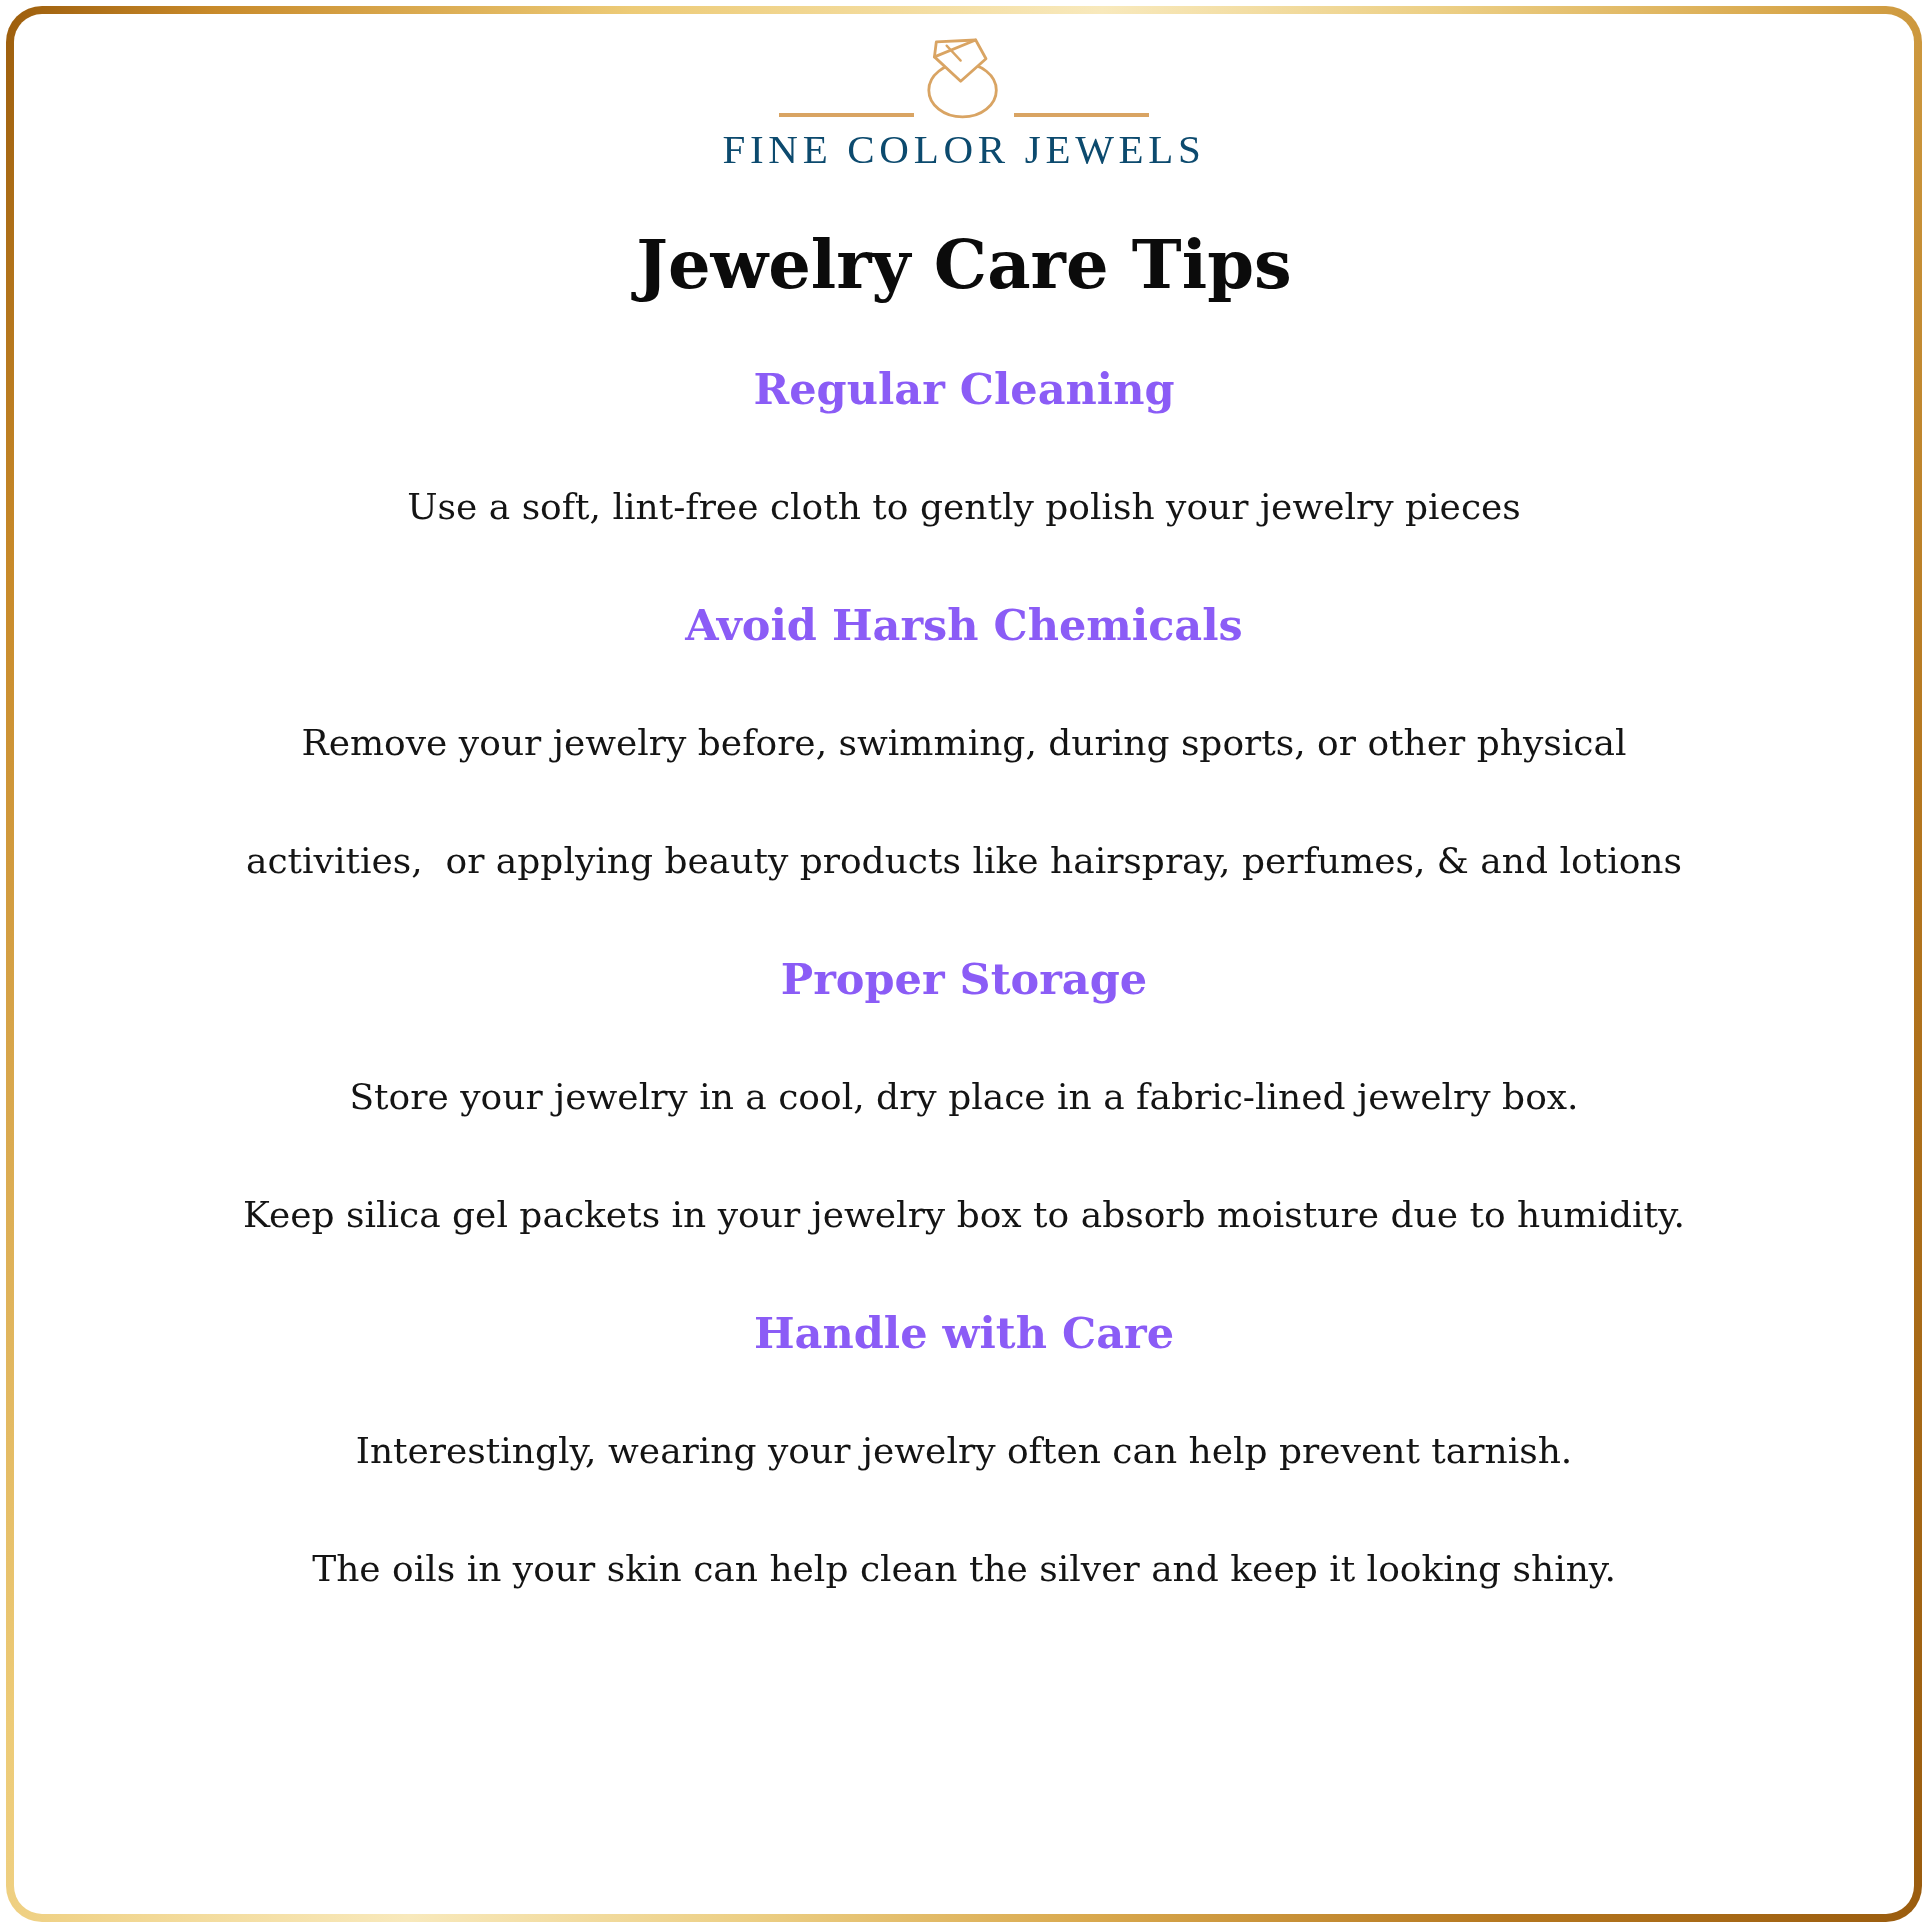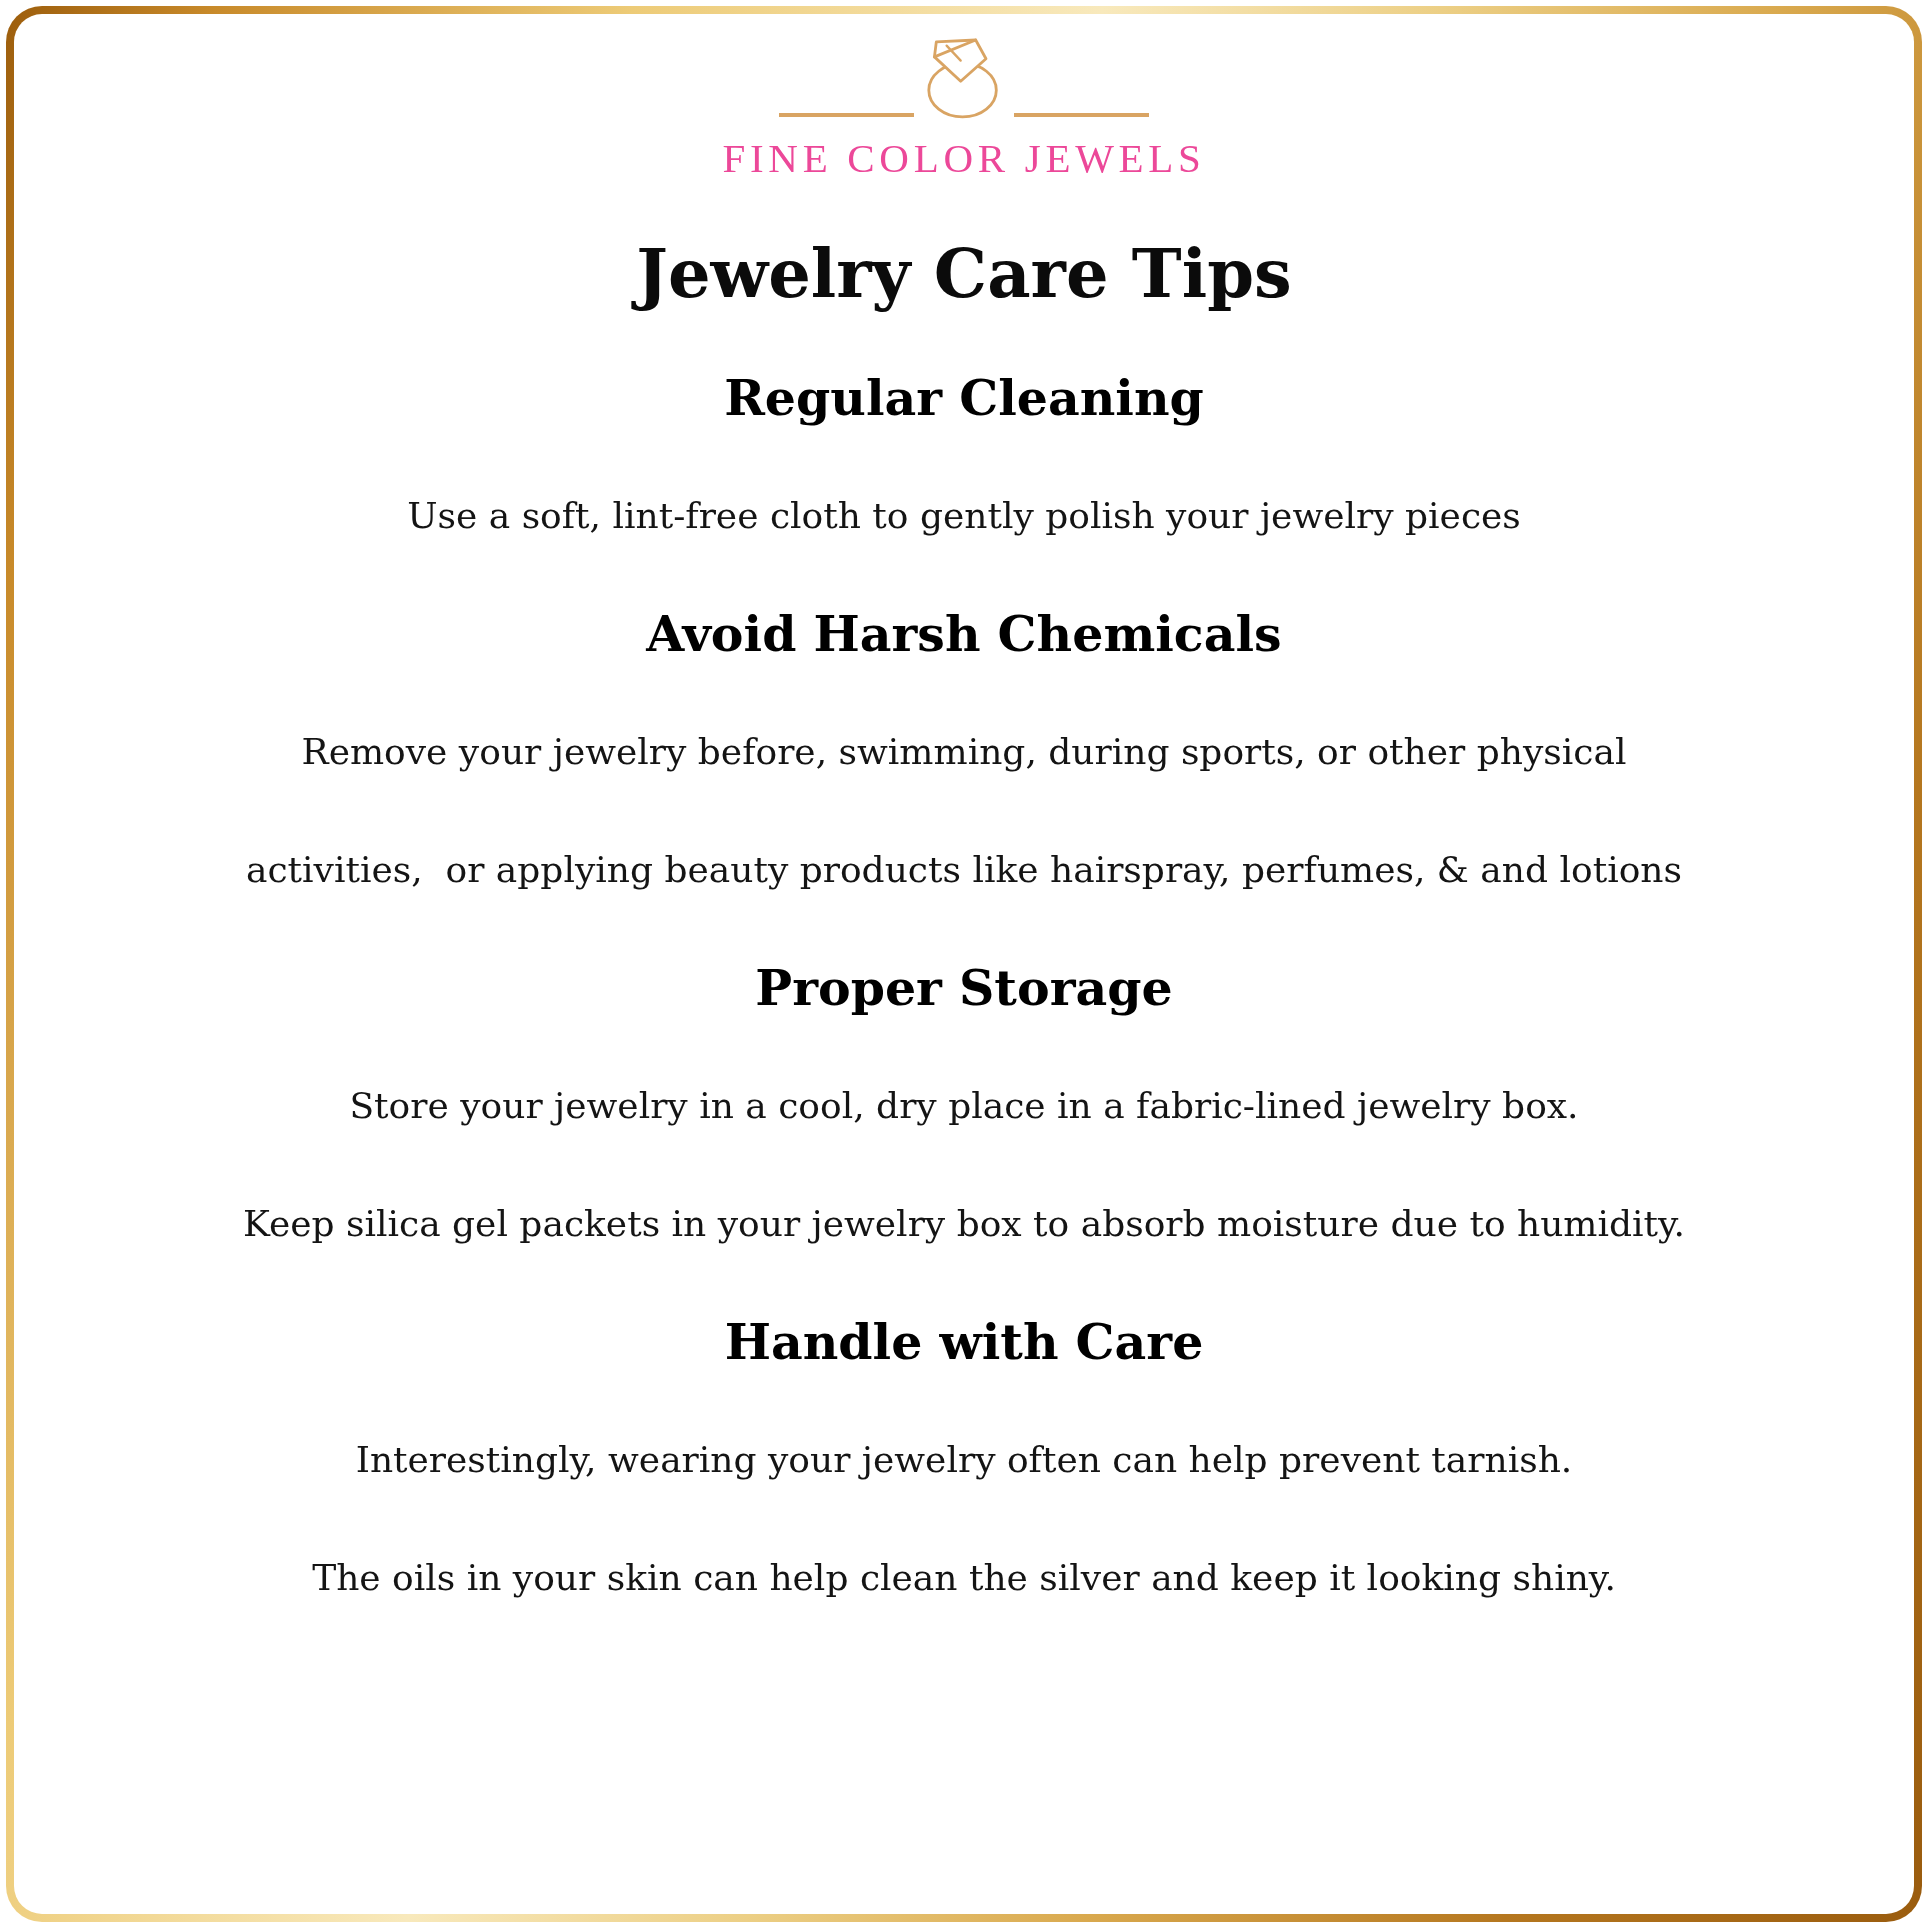--- a/index.html
+++ b/index.html
@@ -52,25 +52,25 @@
   .divider-line {
     width: 135px;
     height: 3.8px;
     background: #d9a463;
     margin-bottom: 1.9px;
   }
   .divider-line.left  { margin-right: 11.3px; }
   .divider-line.right { margin-left: 13px; }
   .ring-svg { display: block; }
   .logo-text {
-    margin-top: 19px;
+    margin-top: 10px;
     font-family: "Liberation Serif", serif;
     font-size: 41px;
     letter-spacing: 4.7px;
-    color: #ec4899;
+    color: #0c4a6e;
     line-height: 1;
     white-space: nowrap;
   }
   
   .title {
     margin-top: 58px;
     font-size: 67px;
     font-weight: bold;
     line-height: 1.1;
     color: #0b0b0b;
@@ -84,23 +84,23 @@
     flex-direction: column;
     align-items: stretch;
   }
   .row {
     height: 118px;
     display: flex;
     align-items: center;
     justify-content: center;
   }
   .row .heading {
-    font-size: 49px;
+    font-size: 43px;
     font-weight: bold;
-    color: #000000;
+    color: #8b5cf6;
     white-space: pre-wrap;
   }
   .row .line {
     font-size: 36px;
     font-weight: normal;
     color: #141414;
     white-space: pre-wrap;
   }
 </style>
 </head>

